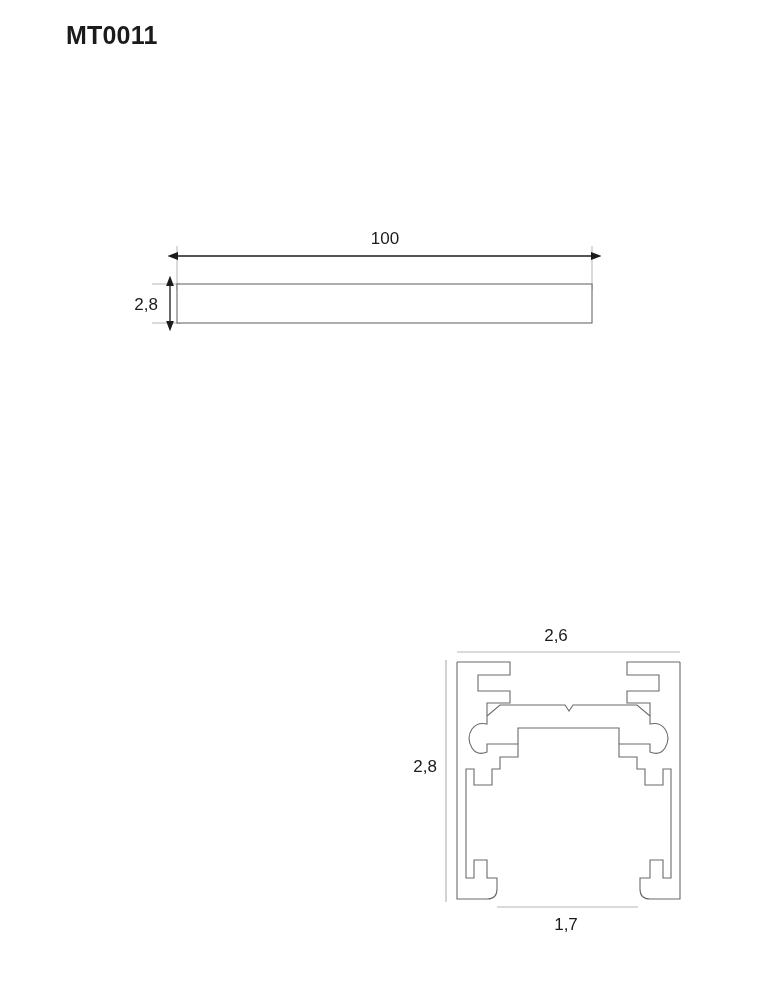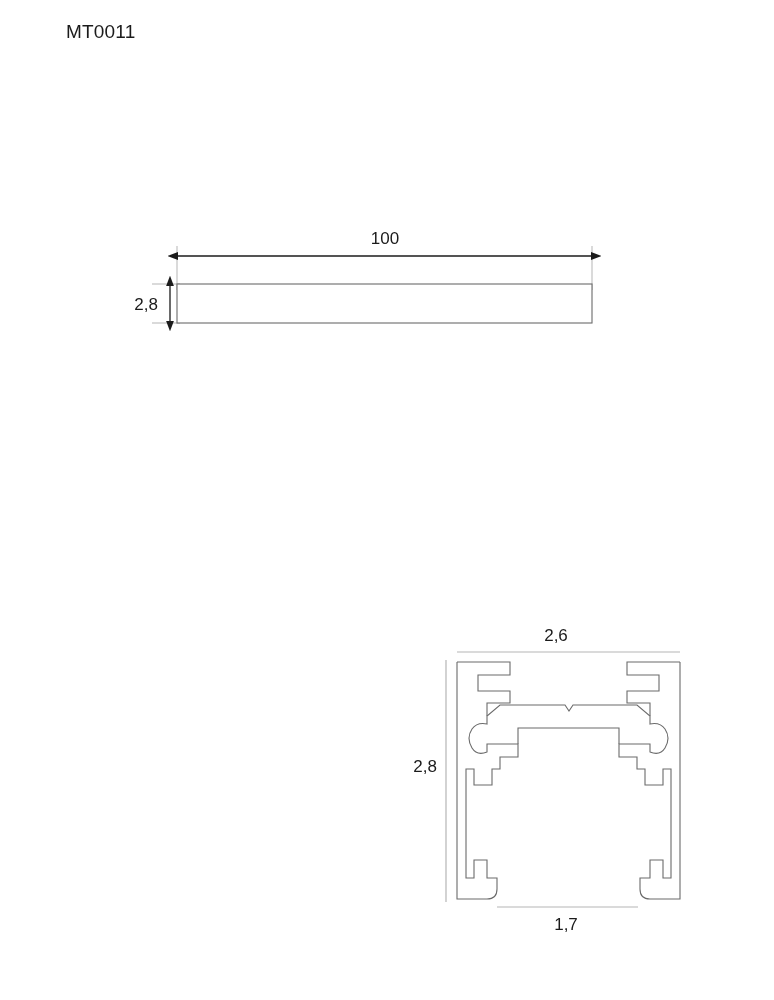--- a/index.html
+++ b/index.html
@@ -20,24 +20,24 @@
     position: absolute;
     left: 0; top: 0;
     width: 774px;
     height: 1000px;
     background: #ffffff;
   }
   .title {
     position: absolute;
     left: 66px;
     top: 22px;
-    font-size: 19px;
+    font-size: 25px;
     letter-spacing: 0.2px;
     color: #1b1b1b;
-    font-weight: 400;
+    font-weight: 700;
     line-height: 1.1;
     white-space: nowrap;
   }
   .drawing-svg {
     position: absolute;
     left: 0;
     top: 0;
     width: 774px;
     height: 1000px;
     display: block;

